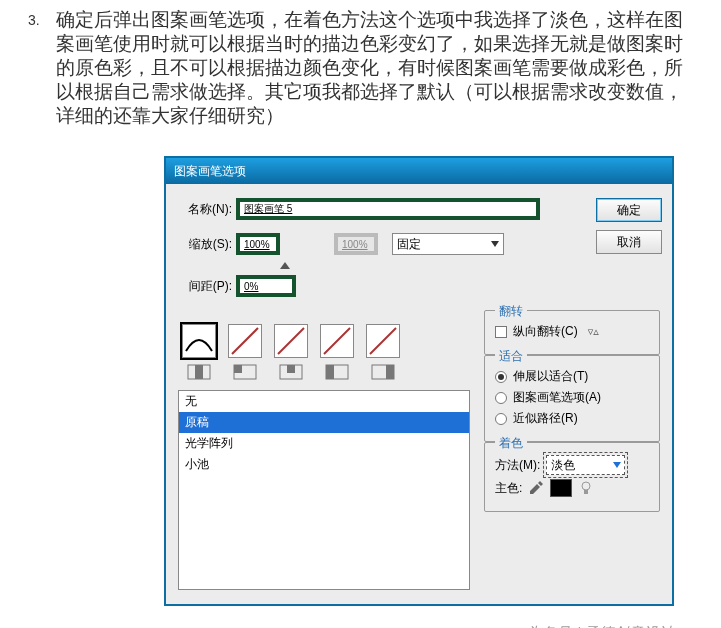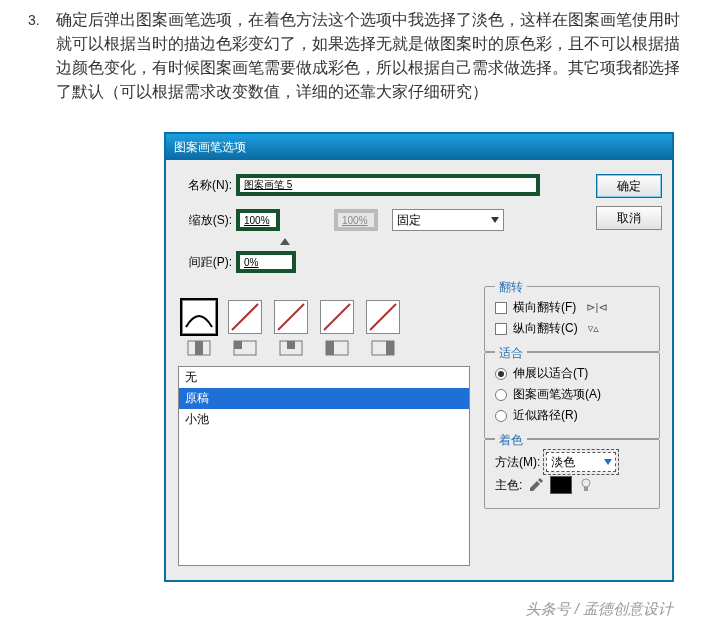--- a/index.html
+++ b/index.html
@@ -18,21 +18,21 @@
   }
   .list-num {
     width: 28px;
     color: #333;
     font-size: 14px;
     line-height: 24px;
   }
   .list-text {
     flex: 1;
     color: #333;
-    font-size: 16px;
+    font-size: 19px;
     line-height: 24px;
   }
   .dialog {
     margin: 28px 0 0 136px;
     width: 510px;
     border: 2px solid #0b6fa4;
     background: #ececec;
     font-size: 12px;
   }
   .titlebar {
@@ -206,21 +206,21 @@
     border-radius: 50%;
   }
   .flip-icons { display:inline-flex; gap:4px; margin-left: 4px; font-size: 11px; color:#555; }
   .color-row {
     display: flex;
     align-items: center;
     gap: 6px;
     margin: 4px 0;
   }
   .method-dd {
-    width: 70px;
+    width: 79px;
     height: 20px;
     border: 1px dashed #555;
     outline: 1px dashed #555;
     outline-offset: 2px;
     background: #fff;
     padding: 0 16px 0 4px;
     position: relative;
     display:flex; align-items:center;
   }
   .method-dd::after {
@@ -356,32 +356,28 @@
                 <svg width="24" height="16">
                   <rect x="1" y="1" width="22" height="14" fill="none" stroke="#777"></rect>
                   <rect x="15" y="1" width="8" height="14" fill="#777"></rect>
                 </svg>
               </div>
           </div>
 
           <div class="listbox">
             <div class="item">无</div>
             <div class="item sel">原稿</div>
+            <div class="item">光学阵列</div>
             <div class="item">小池</div>
           </div>
         </div>
 
         <div class="lower-right">
           <div class="group">
             <div class="group-title">翻转</div>
-            <div class="checkbox">
-              <div class="box"></div>
-              <span>横向翻转(F)</span>
-              <span class="flip-icons">⊳|⊲</span>
-            </div>
             <div class="checkbox">
               <div class="box"></div>
               <span>纵向翻转(C)</span>
               <span class="flip-icons">▿▵</span>
             </div>
           </div>
 
           <div class="group">
             <div class="group-title">适合</div>
             <div class="radio sel">

